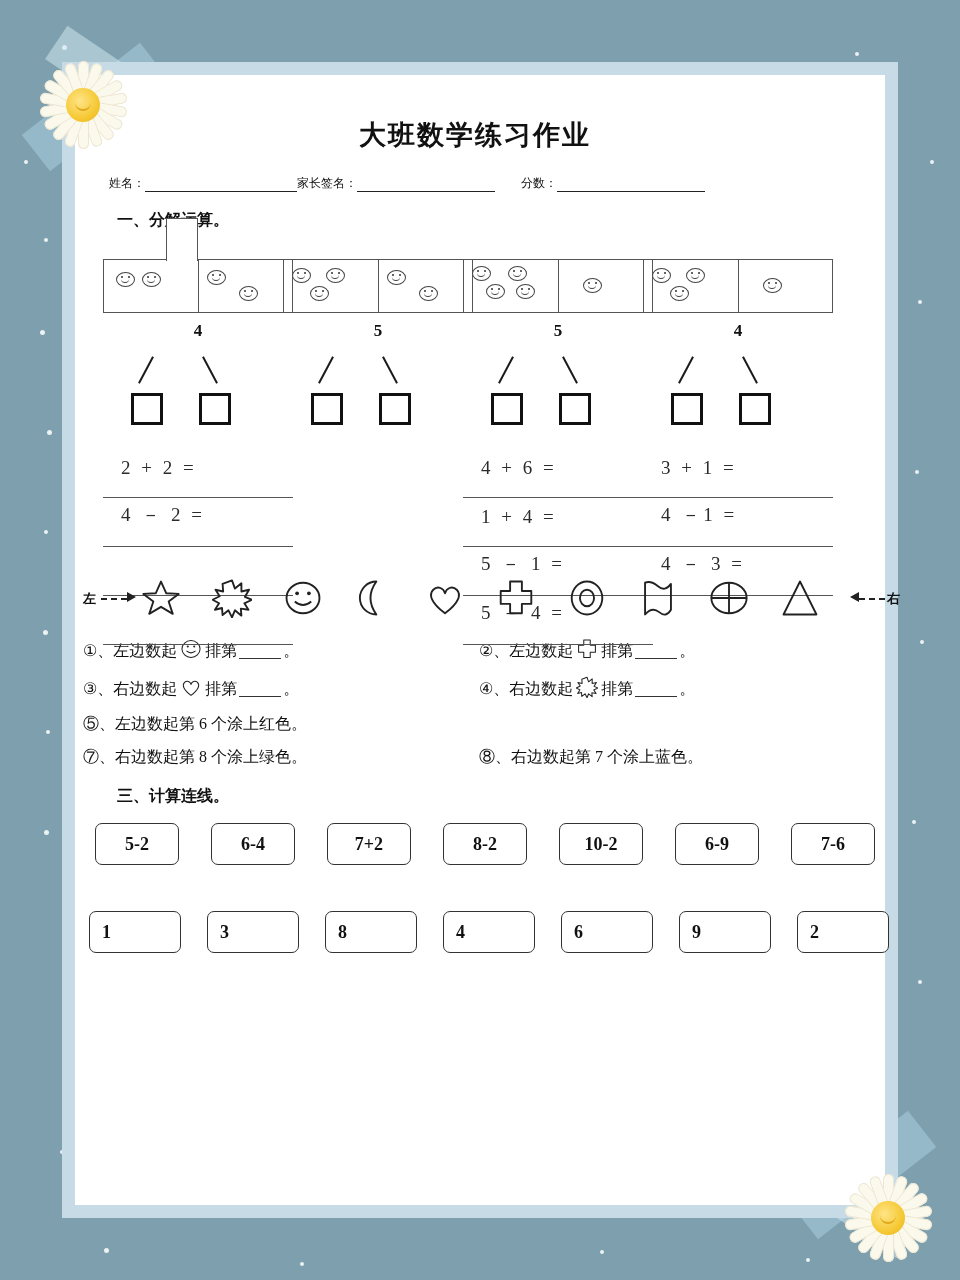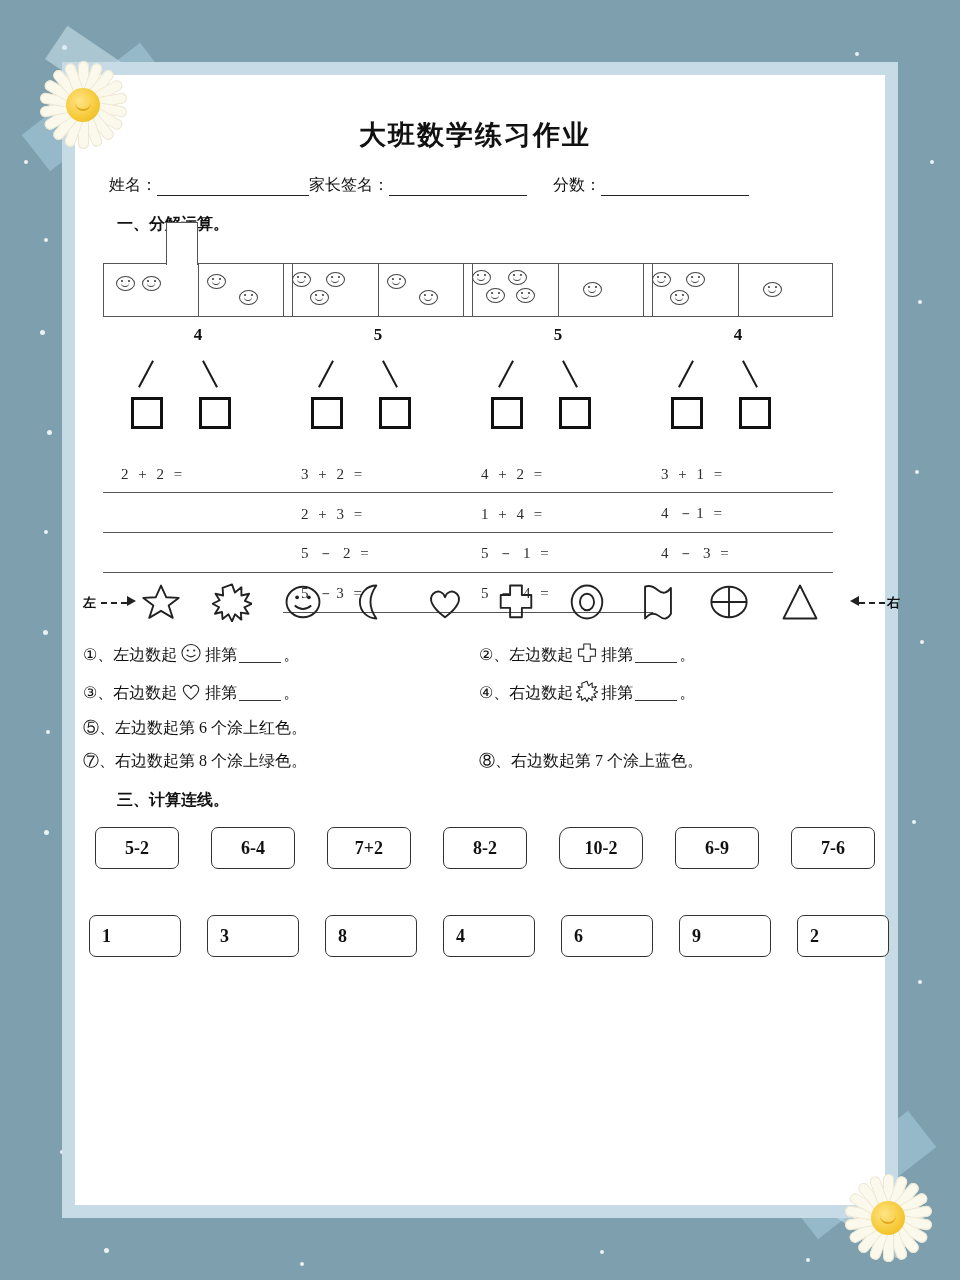--- a/index.html
+++ b/index.html
@@ -43,21 +43,21 @@
     border-bottom:2px solid #e0a81c;border-radius:0 0 10px 10px;
   }
   
   #content{position:absolute;left:0;top:0;width:810px;height:1130px;
            color:#111;}
   .title{
     text-align:center;font-size:27px;font-weight:bold;letter-spacing:2px;
     margin-top:42px;
   }
   .idrow{
-    display:flex;align-items:flex-end;font-size:16px;margin:22px 34px 0 34px;
+    display:flex;align-items:flex-end;font-size:12px;margin:22px 34px 0 34px;
   }
   .idrow .lbl{white-space:nowrap;}
   .idrow .blank{border-bottom:1.4px solid #222;height:15px;}
   .b1{width:152px;} .b2{width:138px;} .b3{width:148px;}
   .sp{width:26px;}
   .sechead{font-size:16px;font-weight:bold;margin:18px 0 0 42px;}
 
   
   #sec1{position:relative;height:305px;margin-top:28px;}
   .grp{position:absolute;top:0;width:190px;}
@@ -75,23 +75,23 @@
     border-bottom:1.2px solid #444;border-radius:0 0 8px 8px;}
   .grpnum{text-align:center;font-size:17px;font-weight:bold;margin-top:8px;}
   .slashes{position:relative;height:42px;margin-top:10px;}
   .slash{position:absolute;top:4px;width:2px;height:30px;background:#1a1a1a;}
   .sl-l{left:42px;transform:rotate(28deg);}
   .sl-r{left:106px;transform:rotate(-28deg);}
   .squares{position:relative;height:34px;}
   .sq{position:absolute;width:26px;height:26px;border:3px solid #111;background:#fff;}
   .sq-l{left:28px;} .sq-r{left:96px;}
   .eqs{margin-top:22px;}
-  .eq{height:30px;border-bottom:1.2px solid #555;font-size:15px;
+  .eq{height:30px;border-bottom:1.2px solid #555;font-size:19px;
       padding-left:18px;letter-spacing:3px;color:#2b2b2b;
-      display:flex;align-items:flex-end;padding-bottom:9px;}
+      display:flex;align-items:flex-end;padding-bottom:18px;}
   .eq.empty{letter-spacing:0;}
 
   
   .shaperow{position:relative;height:52px;margin:10px 0 0 0;}
   .arrowlbl{position:absolute;font-size:13px;font-weight:bold;top:16px;}
   .dasharrow{position:absolute;top:24px;height:0;border-top:2px dashed #222;width:26px;}
   .arrowhead{position:absolute;top:18px;width:0;height:0;
     border-top:5px solid transparent;border-bottom:5px solid transparent;}
   .shape{position:absolute;top:4px;}
   .qline{display:flex;font-size:16px;margin:12px 0 0 8px;}
@@ -232,20 +232,21 @@
         <div class="slashes">
           <div class="slash sl-l"></div>
           <div class="slash sl-r"></div>
         </div>
         <div class="squares">
           <div class="sq sq-l"></div>
           <div class="sq sq-r"></div>
         </div>
         <div class="eqs">
           <div class="eq">2 + 2 =</div>
+          <div class="eq">4 － 2 =</div>
           <div class="eq empty"></div>
           <div class="eq empty"></div>
         </div>
       </div>
       <div class="grp" style="left: 208px;">
         <div class="boxpair">
           <div class="cell">
             <div class="smile" style="left: 8px; top: 8px;">
               <span></span>
             </div>
@@ -267,26 +268,20 @@
         </div>
         <div class="grpnum">5</div>
         <div class="slashes">
           <div class="slash sl-l"></div>
           <div class="slash sl-r"></div>
         </div>
         <div class="squares">
           <div class="sq sq-l"></div>
           <div class="sq sq-r"></div>
         </div>
-        <div class="eqs">
-          <div class="eq">3 + 2 =</div>
-          <div class="eq">2 + 3 =</div>
-          <div class="eq">5 － 2 =</div>
-          <div class="eq">5 －3 =</div>
-        </div>
       </div>
       <div class="grp" style="left: 388px;">
         <div class="boxpair">
           <div class="cell">
             <div class="smile" style="left: 8px; top: 6px;">
               <span></span>
             </div>
             <div class="smile" style="left: 44px; top: 6px;">
               <span></span>
             </div>
@@ -306,21 +301,21 @@
         <div class="grpnum">5</div>
         <div class="slashes">
           <div class="slash sl-l"></div>
           <div class="slash sl-r"></div>
         </div>
         <div class="squares">
           <div class="sq sq-l"></div>
           <div class="sq sq-r"></div>
         </div>
         <div class="eqs">
-          <div class="eq">4 + 2 =</div>
+          <div class="eq">4 + 6 =</div>
           <div class="eq">1 + 4 =</div>
           <div class="eq">5 － 1 =</div>
           <div class="eq">5 － 4 =</div>
         </div>
       </div>
       <div class="grp" style="left: 568px;">
         <div class="boxpair">
           <div class="cell">
             <div class="smile" style="left: 8px; top: 8px;">
               <span></span>
@@ -458,21 +453,21 @@
       </div>
     </div>
 
   <div class="sechead" style="margin-top:18px;">三、计算连线。</div>
 
   <div class="chips" id="exprow" style="margin-top:16px;">
       <div class="chip exp" style="left: 20px;">5-2</div>
       <div class="chip exp" style="left: 136px; text-align: center;">6-4</div>
       <div class="chip exp" style="left: 252px;">7+2</div>
       <div class="chip exp" style="left: 368px;">8-2</div>
-      <div class="chip exp" style="left: 484px; border-radius: 11px;">10-2</div>
+      <div class="chip exp" style="left: 484px;">10-2</div>
       <div class="chip exp" style="left: 600px;">6-9</div>
       <div class="chip exp" style="left: 716px;">7-6</div>
     </div>
   <div class="chips" id="ansrow" style="margin-top:42px;">
       <div class="chip ans" style="left: 14px;">1</div>
       <div class="chip ans" style="left: 132px;">3</div>
       <div class="chip ans" style="left: 250px;">8</div>
       <div class="chip ans" style="left: 368px;">4</div>
       <div class="chip ans" style="left: 486px;">6</div>
       <div class="chip ans" style="left: 604px;">9</div>

